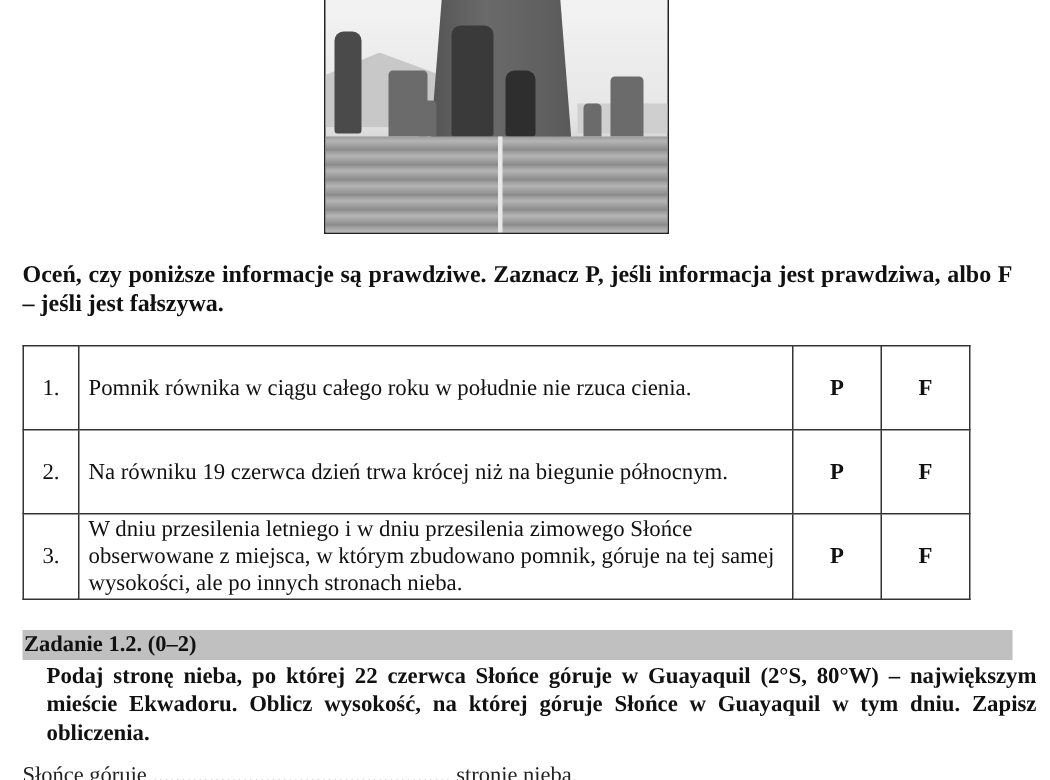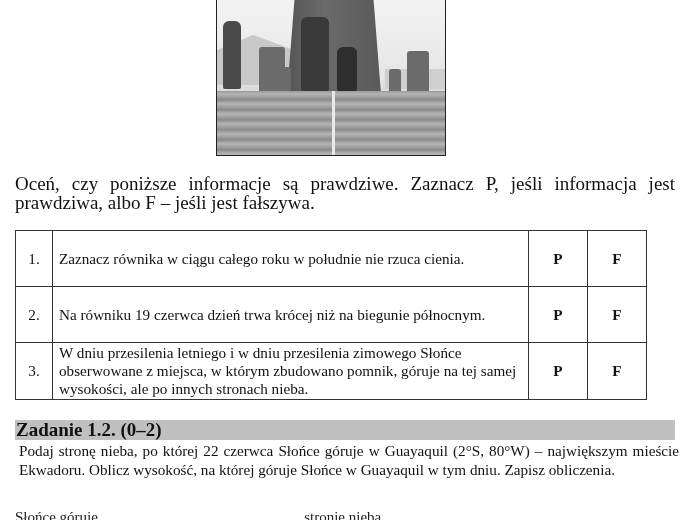--- a/index.html
+++ b/index.html
@@ -7,30 +7,30 @@
   .photo { position:absolute; left:216px; top:-2px; width:228px; height:156px; border:1px solid #222; overflow:hidden;
     background:linear-gradient(#f3f3f3 0%, #e6e6e6 50%, #d8d8d8 60%, #bdbdbd 100%); }
   .tower { position:absolute; left:70px; top:0; width:94px; height:95px; background:linear-gradient(90deg,#555,#6a6a6a 40%,#5a5a5a); clip-path:polygon(8% 0,92% 0,100% 100%,0 100%); }
   .hill { position:absolute; left:0; top:36px; width:90px; height:50px; background:#c8c8c8; clip-path:polygon(0 30%,40% 0,100% 40%,100% 100%,0 100%); }
   .hill2 { position:absolute; right:0; top:70px; width:60px; height:20px; background:#cfcfcf; }
   .pillar { position:absolute; background:#6b6b6b; border-radius:3px 3px 0 0; }
   .person { position:absolute; background:#3a3a3a; border-radius:6px 6px 2px 2px; }
   .steps { position:absolute; left:0; top:92px; width:100%; height:64px;
     background:repeating-linear-gradient(#9a9a9a 0px,#b5b5b5 3px,#8a8a8a 9px,#9a9a9a 10px); }
   .stripe { position:absolute; left:115px; top:92px; width:3px; height:64px; background:#e9e9e9; }
-  .instr { position:absolute; left:15px; top:174px; width:660px; font-weight:normal; font-size:19px; line-height:19px; text-align:justify; text-align-last:left; }
+  .instr { position:absolute; left:15px; top:174px; width:660px; font-weight:bold; font-size:16px; line-height:19px; text-align:justify; text-align-last:left; }
   table { position:absolute; left:15px; top:230px; border-collapse:collapse; width:632px; font-size:15.2px; }
   td { border:1px solid #333; padding:0 6px; vertical-align:middle; }
   td.num { width:24px; text-align:center; }
   td.pf { width:46px; text-align:center; font-weight:bold; }
   tr.r1 td, tr.r2 td { height:55px; }
   tr.r3 td { height:56px; line-height:18px;margin-top:37px; }
-  .header-bar { position:absolute; left:15px; top:420px; width:660px; height:20px; background:#c0c0c0; font-weight:bold; font-size:19px; line-height:20px; }
+  .header-bar { position:absolute; left:15px; top:420px; width:660px; height:20px; background:#c0c0c0; font-weight:bold; font-size:15px; line-height:20px; }
   .header-bar span { padding-left:1px; }
-  .task { position:absolute; left:19px; top:441px; width:660px; font-weight:normal; font-size:15.2px; line-height:19px; text-align:justify; text-align-last:left; }
+  .task { position:absolute; left:31px; top:441px; width:660px; font-weight:bold; font-size:15.2px; line-height:19px; text-align:justify; text-align-last:left; }
   .partial { position:absolute; left:15px; top:509px; font-size:15px; color:#222; white-space:pre; }
 </style>
 </head>
 <body>
 
 <div class="photo">
   <div class="hill"></div>
   <div class="hill2"></div>
   <div class="tower"></div>
   <div class="pillar" style="left:42px;top:48px;width:26px;height:44px;"></div>
@@ -43,21 +43,21 @@
   <div class="steps"></div>
   <div class="stripe"></div>
 </div>
 
 <div class="instr">Oceń, czy poniższe informacje są prawdziwe. Zaznacz P, jeśli informacja jest prawdziwa, albo F – jeśli jest fałszywa.</div>
 
 <table>
   <tbody>
       <tr class="r1">
     <td class="num">1.</td>
-    <td>Zaznacz równika w ciągu całego roku w południe nie rzuca cienia.</td>
+    <td>Pomnik równika w ciągu całego roku w południe nie rzuca cienia.</td>
     <td class="pf">P</td>
     <td class="pf">F</td>
   </tr>
   <tr class="r2">
     <td class="num">2.</td>
     <td>Na równiku 19 czerwca dzień trwa krócej niż na biegunie północnym.</td>
     <td class="pf">P</td>
     <td class="pf">F</td>
   </tr>
   <tr class="r3">

